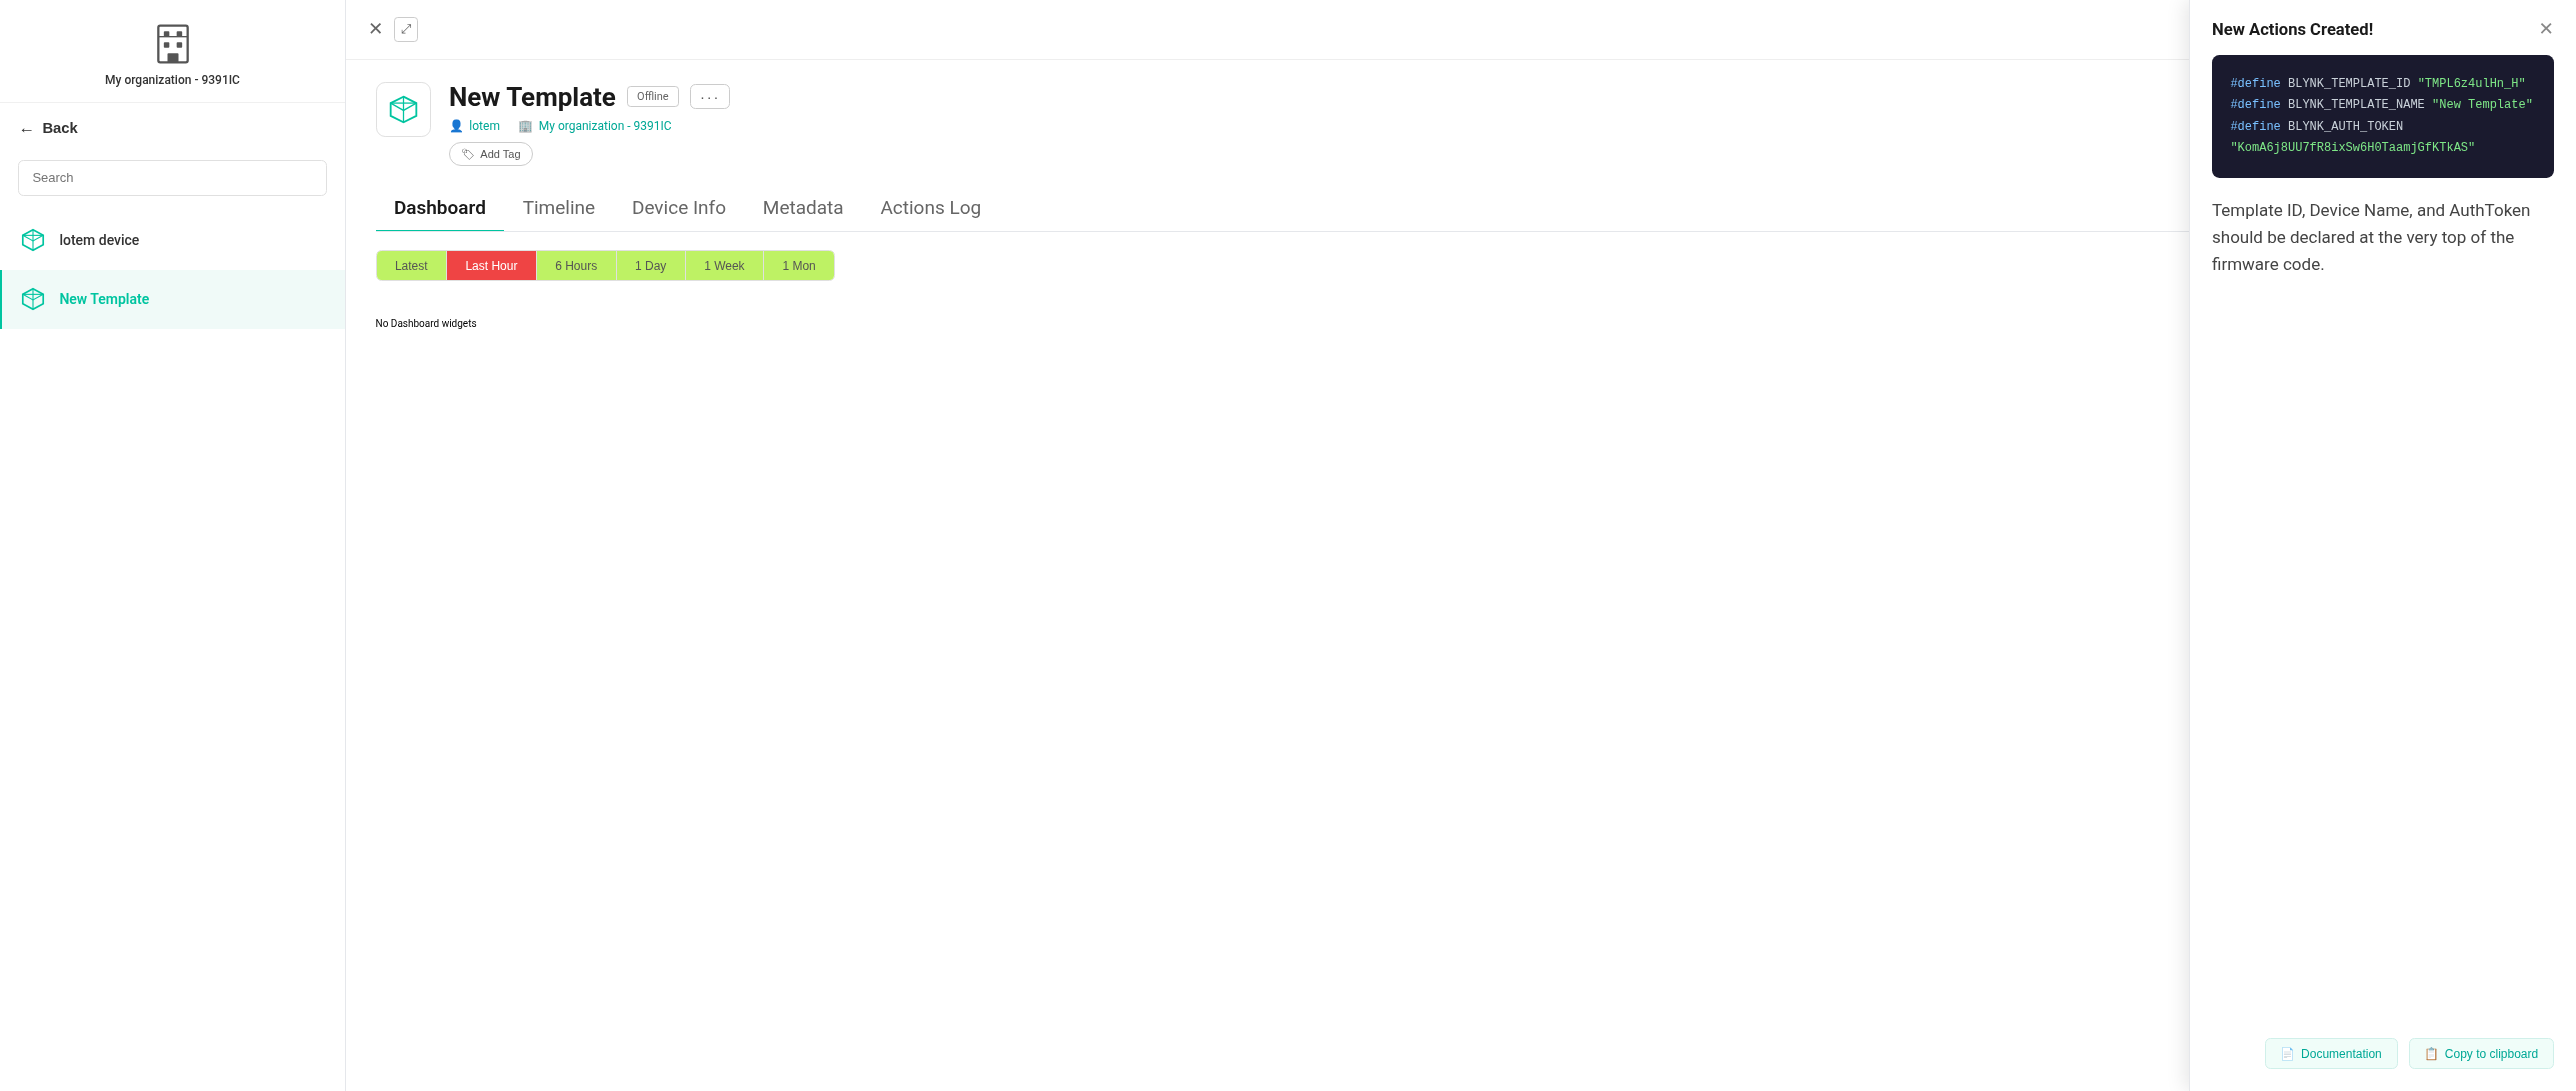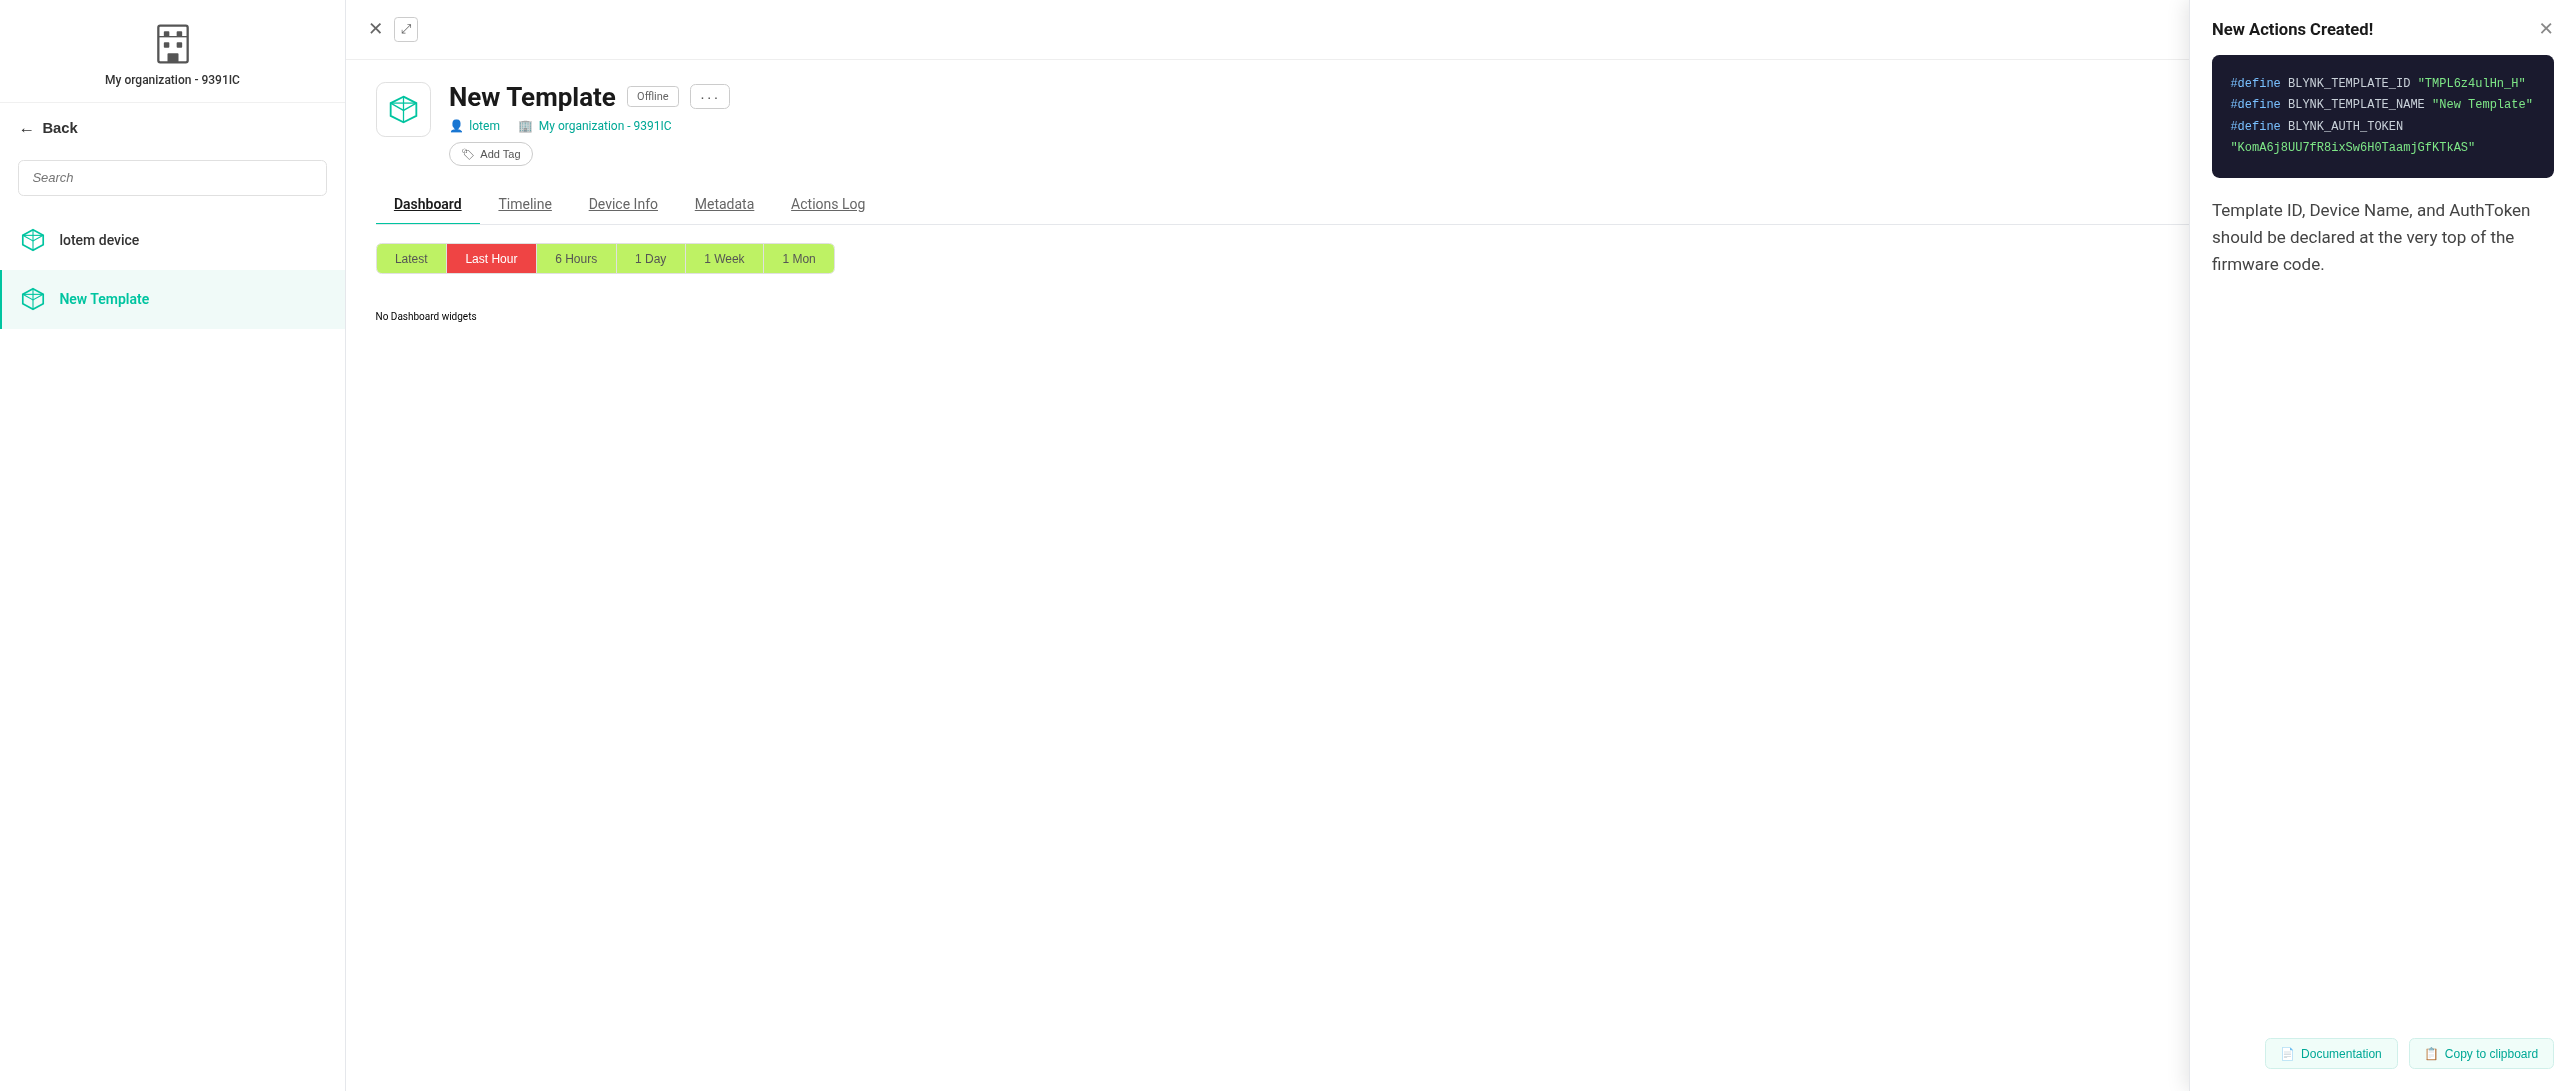--- a/index.html
+++ b/index.html
@@ -59,21 +59,20 @@
       padding: 7.4px 18.4px 14.8px;
     }
     .search-input {
       width: 100%;
       padding: 9.2px 13px;
       border: 0.9px solid #e0e0e0;
       border-radius: 5.5px;
       font-size: 13px;
       color: #c2410c;
       outline: none;
-      font-style: italic;
     }
     .devices-header {
       display: flex;
       align-items: center;
       justify-content: space-between;
       padding: 7.4px 18.4px 11px;
     }
     .devices-count {
       font-size: 14px;
       font-weight: 600;
@@ -233,26 +232,25 @@
 
     
     .tabs-container {
       display: flex;
       gap: 0;
       border-bottom: 0.9px solid #e5e7eb;
       margin-top: 14.8px;
     }
     .tab-item {
       padding: 11px 18.4px;
-      font-size: 14px;
+      font-size: 19px;
       color: #666;
       cursor: pointer;
       border-bottom: 1.8px solid transparent;
       white-space: nowrap;
-      text-decoration: underline;
     }
     .tab-item.active {
       color: #1a1a1a;
       border-bottom: 1.8px solid #00c4a0;
       font-weight: 600;
     }
 
     
     .time-tabs {
       display: flex;

